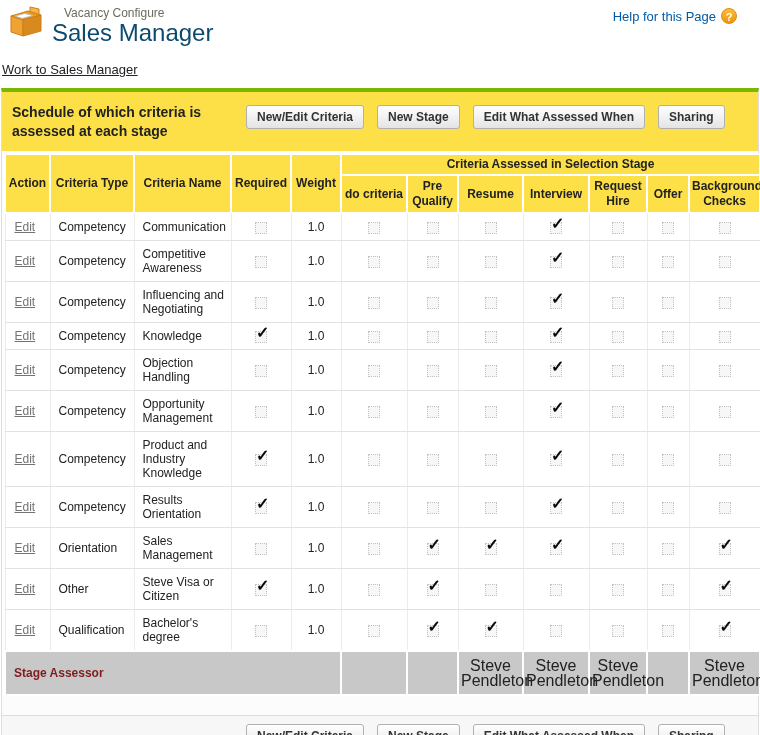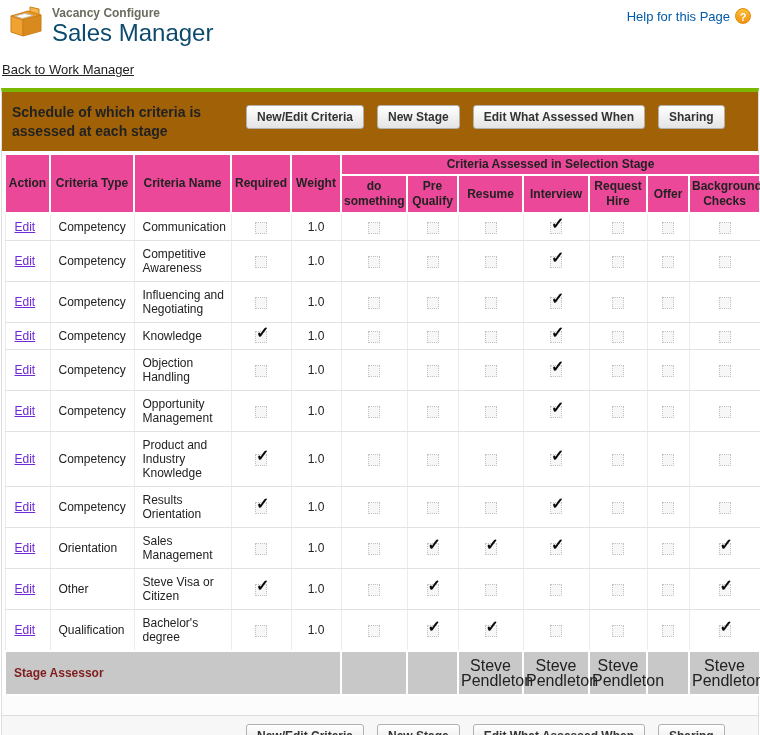--- a/index.html
+++ b/index.html
@@ -7,68 +7,68 @@
   body {
     width:760px; height:735px; overflow:hidden;
     background:#ffffff;
     font-family:"Liberation Sans", sans-serif;
     color:#222;
   }
   
   .top-header { position:relative; padding:6px 8px 2px 8px; height:52px; }
   .header-left { display:flex; align-items:flex-start; }
   .app-icon { width:36px; height:34px; margin-right:8px; flex:0 0 auto; }
-  .app-label { font-size:12px; font-weight:bold; color:#6b6b5e; line-height:13px; padding-top:1px;}
+  .app-label { font-size:12px; font-weight:normal; color:#6b6b5e; line-height:13px; padding-top:1px;margin-left:12px;}
   .page-title { font-size:24px; color:#0c4a6e; line-height:26px; font-weight:normal; }
   .help-link {
-    position:absolute; top:8px; right:9px;
+    position:absolute; top:8px; right:23px;
     font-size:13px; color:#015ba7; text-decoration:none;
     display:flex; align-items:flex-end; gap:5px; cursor:pointer;
   }
   .help-icon {
     display:inline-block; width:16px; height:16px; border-radius:50%;
     background:linear-gradient(#fcbe37,#f0930f);
     color:#fff; font-weight:bold; font-size:11px; line-height:16px; text-align:center;
     border:1px solid #e08b11;
   }
   .back-link-wrap { padding:8px 0 10px 2px; }
   .back-link { color:#222; font-size:13px; text-decoration:underline; cursor:pointer; }
 
   
   .panel {
     margin:0 1px; border:1px solid #dedede; border-top:4px solid #7ab700;
     background:#fcfcfc; height:650px;
   }
-  .panel-header { display:flex; padding:11px 8px 10px 10px; background:#a16207; }
+  .panel-header { display:flex; padding:11px 8px 10px 10px; background:#fde047; }
   .panel-title { width:234px; flex:0 0 auto; font-size:14px; font-weight:bold; color:#222; line-height:19px; }
   .btn-group { display:flex; gap:13px; align-items:flex-start; padding-top:2px; }
   .btn {
     border:1px solid #b0b0b0; border-radius:3px;
     background:linear-gradient(#ffffff,#e4e4e4);
     font-family:inherit; font-size:12px; font-weight:bold; color:#333;
     padding:4px 10px; cursor:pointer; white-space:nowrap;
   }
 
   
   .table-wrap { padding:2px 2px 0 2px; background:#fdfdfd; }
   table.criteria { border-collapse:collapse; table-layout:fixed; width:755px; font-size:12px; }
   th.head {
-    background:#ec4899; border:2px solid #ffffff;
+    background:#fde047; border:2px solid #ffffff;
     font-size:12px; font-weight:bold; color:#222; text-align:center;
     padding:3px 2px; vertical-align:middle; line-height:15px;
   }
   th.group-head { padding:2px; }
   tbody.rows td {
     background:#fff; border:1px solid #ececec; border-bottom:1px solid #e2e2e2;
     padding:6px 4px; vertical-align:middle; line-height:14px;
   }
   tbody.rows td.col-action { padding-left:9px; }
   tbody.rows td.txt { padding-left:8px; }
   td.center { text-align:center; }
-  a.edit-link { color:#6d28d9; text-decoration:underline; cursor:pointer; }
+  a.edit-link { color:#737373; text-decoration:underline; cursor:pointer; }
 
   
   .checkbox {
     display:inline-block; width:12px; height:12px;
     border:1px dotted #c2c2c2; background:#f7f7f7;
     position:relative; vertical-align:middle;
   }
   .checkbox .tick {
     position:absolute; left:0px; top:-7px;
     font-size:16px; font-weight:bold; color:#0a0a0a; line-height:16px;
@@ -105,21 +105,21 @@
       <div class="page-title">Sales Manager</div>
     </div>
   </div>
   <a class="help-link">
     <span>Help for this Page</span>
     <span class="help-icon">?</span>
   </a>
 </div>
 
 <div class="back-link-wrap">
-  <a class="back-link">Back to Work Manager</a>
+  <a class="back-link">Work to Sales Manager</a>
 </div>
 
 <div class="panel">
 
   <div class="panel-header">
     <div class="panel-title">Schedule of which criteria is assessed at each stage</div>
     <div class="btn-group">
         <button class="btn">New/Edit Criteria</button>
         <button class="btn">New Stage</button>
         <button class="btn">Edit What Assessed When</button>
@@ -146,21 +146,21 @@
       <thead>
         <tr>
           <th class="head" rowspan="2">Action</th>
           <th class="head" rowspan="2">Criteria Type</th>
           <th class="head" rowspan="2">Criteria Name</th>
           <th class="head" rowspan="2">Required</th>
           <th class="head" rowspan="2">Weight</th>
           <th class="head group-head" colspan="7">Criteria Assessed in Selection Stage</th>
         </tr>
         <tr id="stage-header-row">
-            <th class="head" style="height: 37px;">do something</th>
+            <th class="head" style="height: 37px;">do criteria</th>
             <th class="head" style="height: 37px;">Pre Qualify</th>
             <th class="head" style="height: 37px;">Resume</th>
             <th class="head" style="height: 37px;">Interview</th>
             <th class="head" style="height: 37px;">Request Hire</th>
             <th class="head" style="height: 37px; margin-top: 44px;">Offer</th>
             <th class="head" style="height: 37px;">Background Checks</th>
           </tr>
       </thead>
       <tbody class="rows" id="criteria-body">
           <tr>

